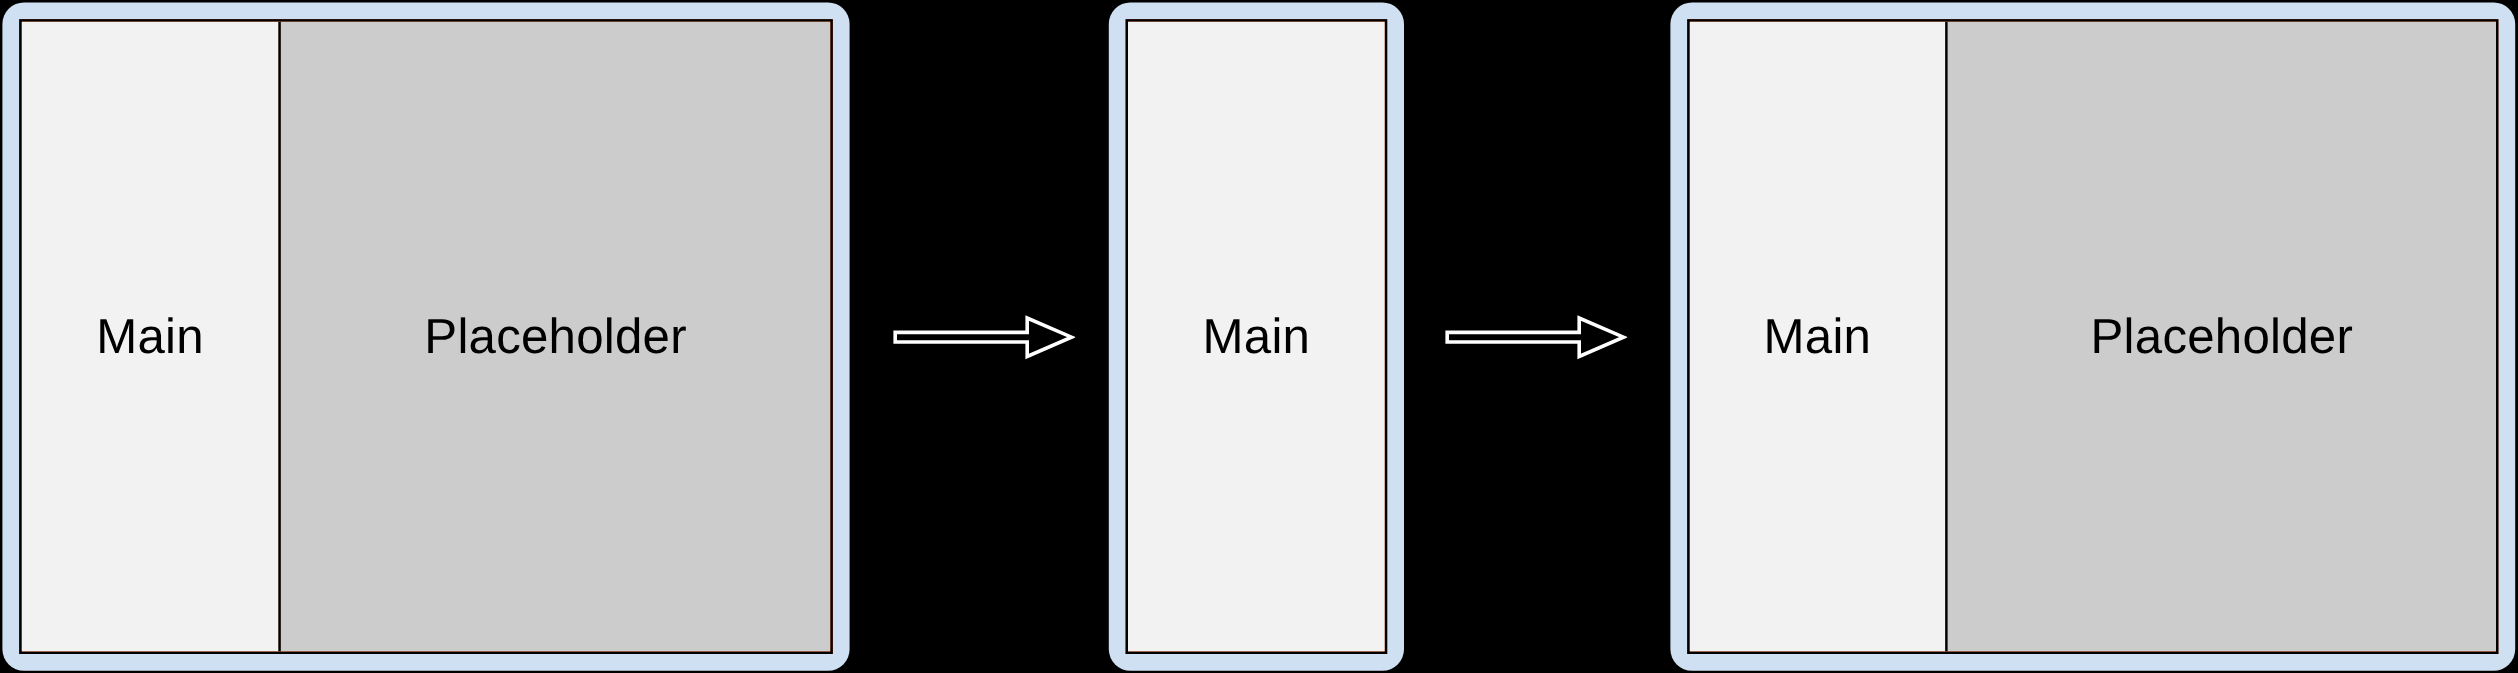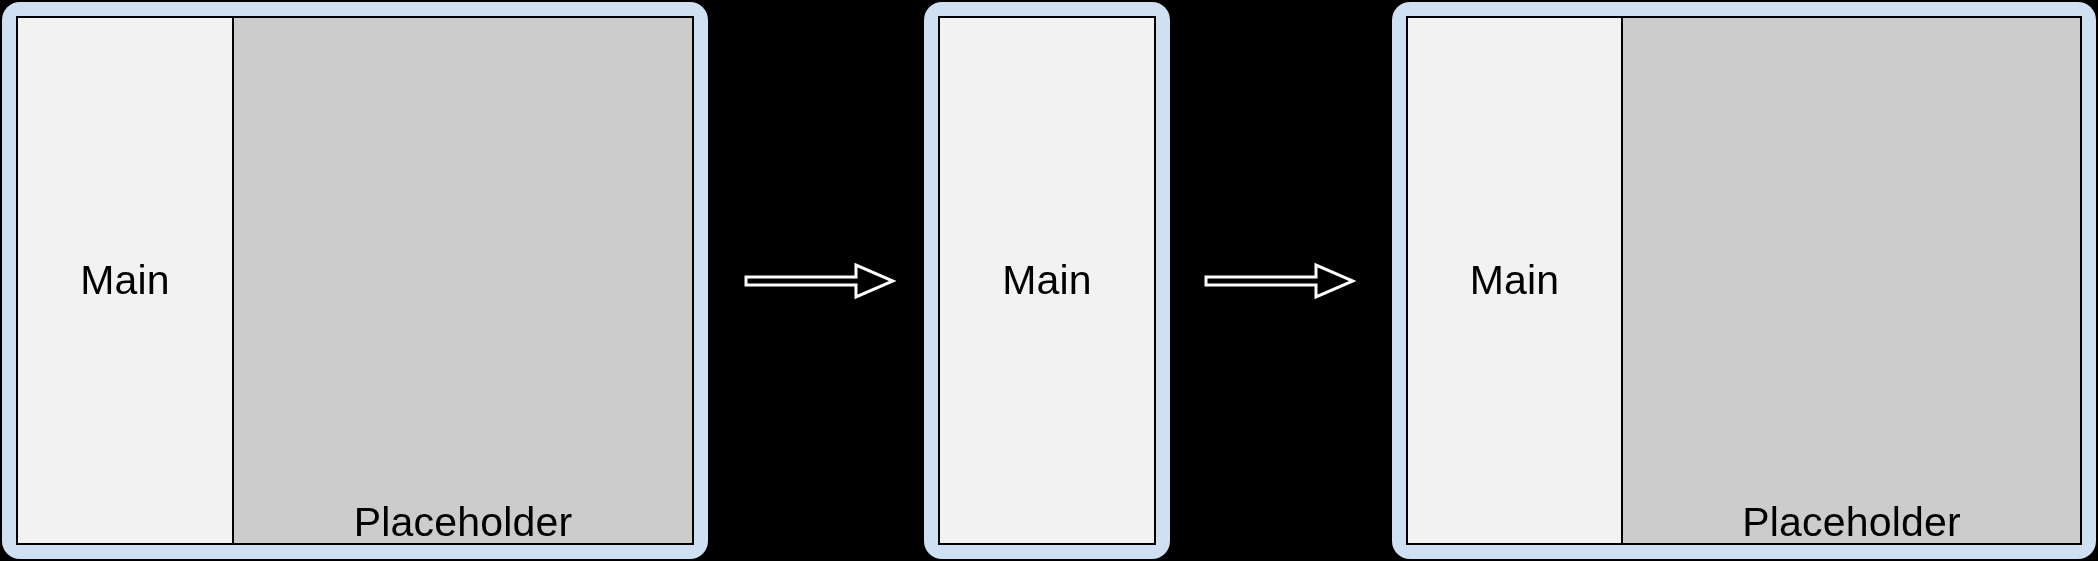--- a/index.html
+++ b/index.html
@@ -49,21 +49,20 @@
     justify-content: center;
     height: 100%;
     overflow: hidden;
   }
   .pane-main {
     background: #f2f2f2;
   }
   .pane-placeholder {
     background: #cccccc;
     border-left: 2px solid #000000;
-    align-items: flex-end;
   }
   .pane-label {
     color: #000000;
     font-family: "Liberation Sans", sans-serif;
     font-size: 41px;
     line-height: 1;
     white-space: nowrap;
     letter-spacing: 0.2px;
   }
 

